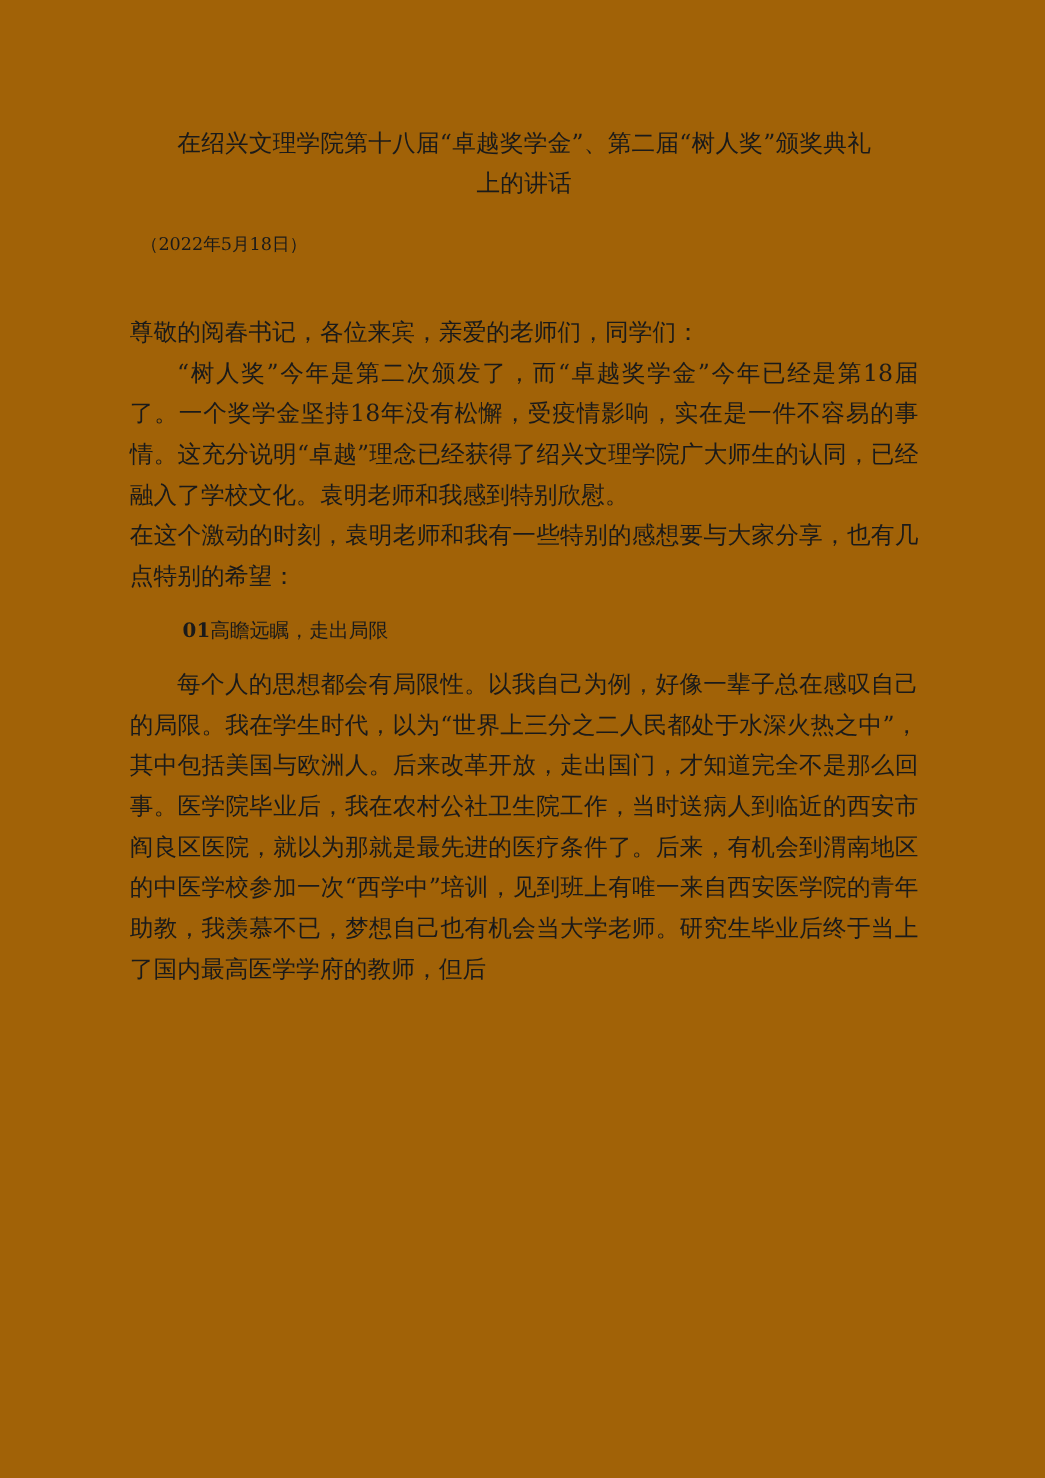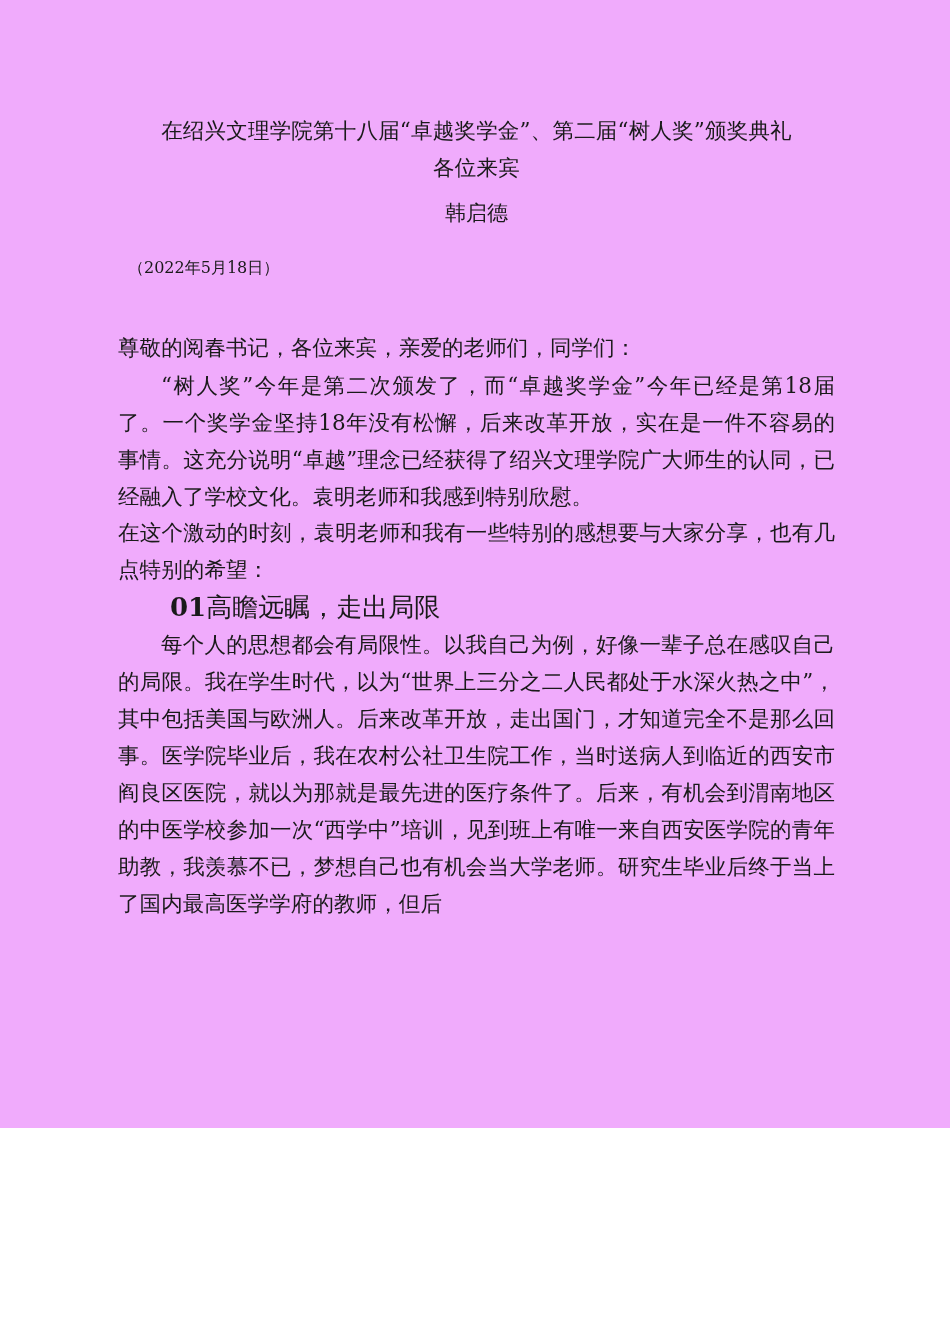--- a/index.html
+++ b/index.html
@@ -8,22 +8,22 @@
     padding: 0;
     background: #ffffff;
   }
   body {
     font-family: "DejaVu Serif", "Liberation Serif", serif;
     color: #1a1a1a;
   }
   .page {
     position: relative;
     width: 950px;
-    height: 1128px;
-    background: #f0abfc;
+    height: 1344px;
+    background: #a16207;
     margin: 0 auto;
     overflow: hidden;
     box-sizing: border-box;
   }
   .content {
     position: absolute;
     left: 118px;
     top: 0;
     width: 717px;
   }
@@ -62,52 +62,50 @@
     text-align: justify;
     text-justify: inter-ideograph;
     text-align-last: left;
     letter-spacing: 0.1px;
   }
   p.indent {
     text-indent: 2em;
   }
   p.noindent {
     text-indent: 0;
-    font-family: Liberation Serif, serif;
   }
   p.heading {
-    font-size: 26px;
+    font-size: 18px;
     line-height: 37px;
-    margin: 0;
+    margin: 12px;
     text-indent: 2em;
     text-align: left;
   }
   .num {
     font-weight: bold;
   }
 </style>
 </head>
 <body>
 
 <div class="page">
   <div class="content">
 
     <div class="title-block">
       <div class="doc-title">在绍兴文理学院第十八届“卓越奖学金”、第二届“树人奖”颁奖典礼</div>
-      <div class="doc-title">各位来宾</div>
-      <div class="doc-author">韩启德</div>
+      <div class="doc-title">上的讲话</div>
       <div class="doc-date">（2022年5月18日）</div>
     </div>
 
     <div class="body-block">
 
       <p class="para noindent">尊敬的阅春书记，各位来宾，亲爱的老师们，同学们：</p>
 
 
-      <p class="para indent">“树人奖”今年是第二次颁发了，而“卓越奖学金”今年已经是第18届了。一个奖学金坚持18年没有松懈，后来改革开放，实在是一件不容易的事情。这充分说明“卓越”理念已经获得了绍兴文理学院广大师生的认同，已经融入了学校文化。袁明老师和我感到特别欣慰。</p>
+      <p class="para indent">“树人奖”今年是第二次颁发了，而“卓越奖学金”今年已经是第18届了。一个奖学金坚持18年没有松懈，受疫情影响，实在是一件不容易的事情。这充分说明“卓越”理念已经获得了绍兴文理学院广大师生的认同，已经融入了学校文化。袁明老师和我感到特别欣慰。</p>
 
 
       <p class="para noindent">在这个激动的时刻，袁明老师和我有一些特别的感想要与大家分享，也有几点特别的希望：</p>
 
       <p class="heading"><span class="num">01</span><span>高瞻远瞩，走出局限</span></p>
 
       <p class="para indent">每个人的思想都会有局限性。以我自己为例，好像一辈子总在感叹自己的局限。我在学生时代，以为“世界上三分之二人民都处于水深火热之中”，其中包括美国与欧洲人。后来改革开放，走出国门，才知道完全不是那么回事。医学院毕业后，我在农村公社卫生院工作，当时送病人到临近的西安市阎良区医院，就以为那就是最先进的医疗条件了。后来，有机会到渭南地区的中医学校参加一次“西学中”培训，见到班上有唯一来自西安医学院的青年助教，我羡慕不已，梦想自己也有机会当大学老师。研究生毕业后终于当上了国内最高医学学府的教师，但后</p>
 
     </div>
   </div>

